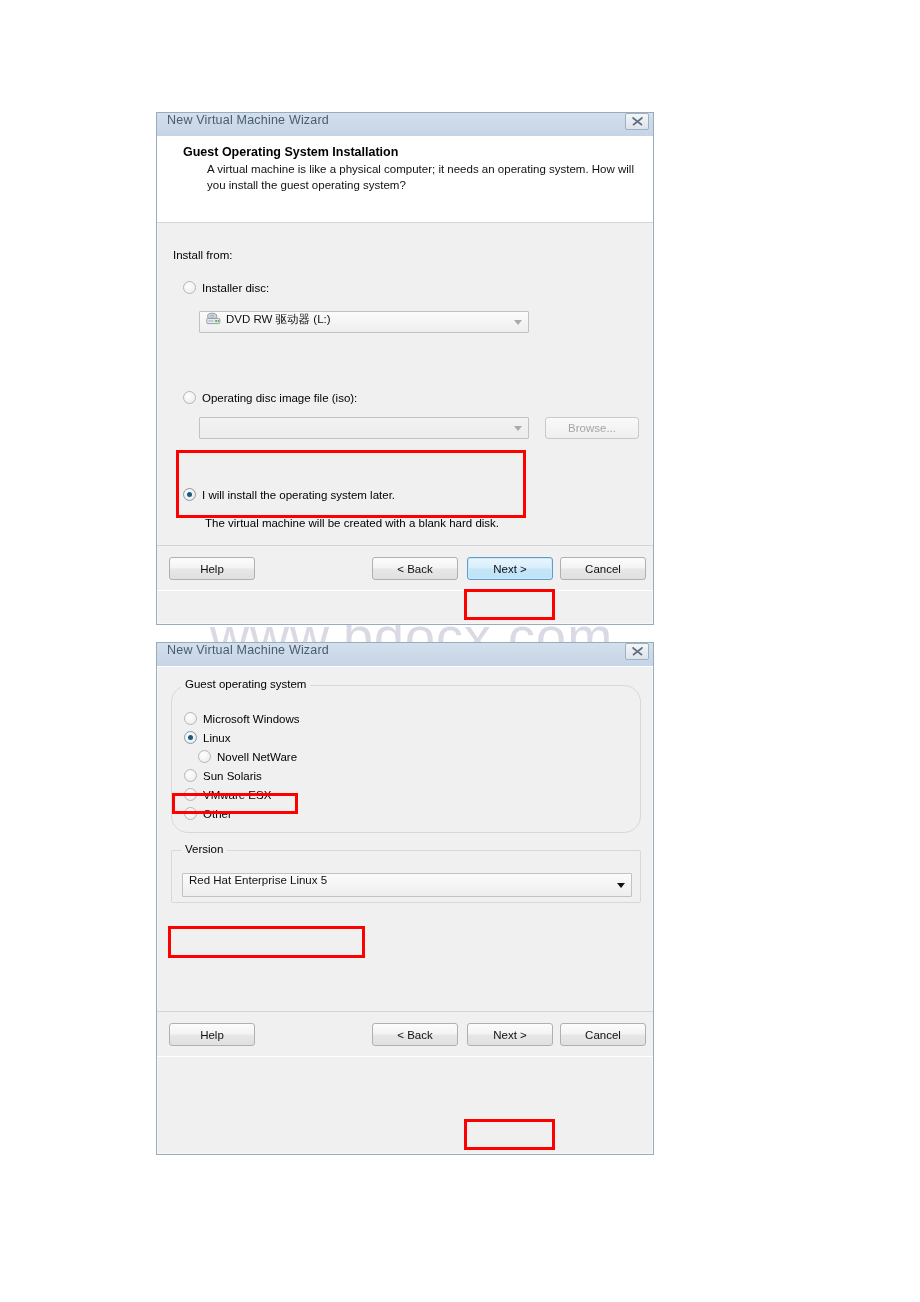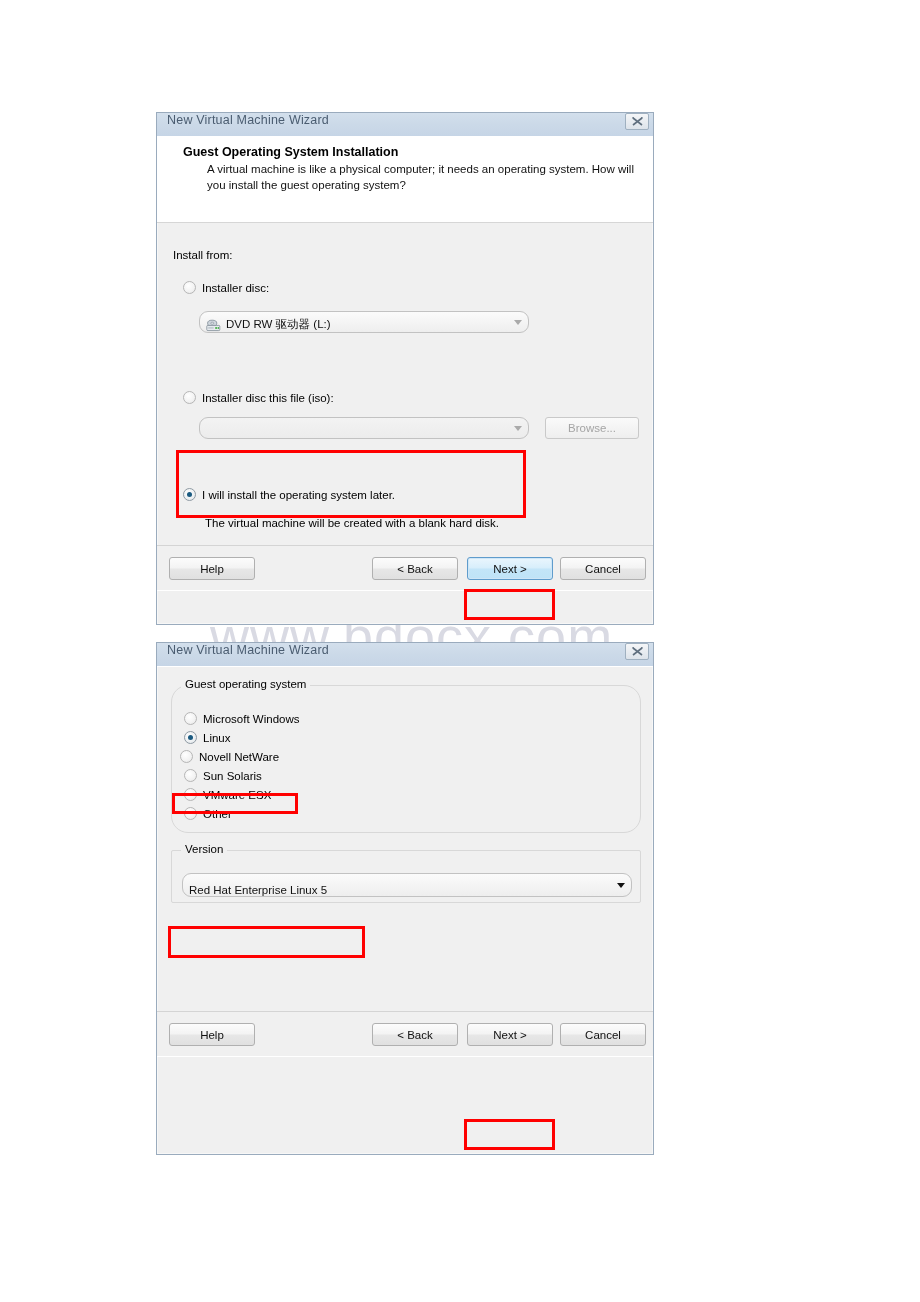--- a/index.html
+++ b/index.html
@@ -112,22 +112,22 @@
     width: 5px; height: 5px; border-radius: 50%;
     background: #1a5a80;
   }
   .radio-label { font-size: 11.5px; color: #000; }
 
   
   .combo {
     height: 22px;
     background: linear-gradient(to bottom, #fbfbfb, #eeeeee);
     border: 1px solid #c2c2c2;
-    border-radius: 9px;
-    display: flex; align-items: flex-end;
+    border-radius: 1px;
+    display: flex; align-items: flex-start;
     padding: 0 0 0 6px;
     font-size: 11.5px; color: #111;
     position: relative;
   }
   .combo .arrow {
     margin-left: auto;
     width: 20px; height: 100%;
     display: flex; align-items: center; justify-content: center;
   }
   .tri-down {
@@ -239,21 +239,21 @@
           </svg>
         </span>
         <span>DVD RW 驱动器 (L:)</span>
         <span class="arrow">
           <span class="tri-down"></span>
         </span>
       </div>
 
       <div class="abs radio-row" style="left:26px; top:162px;">
         <span class="radio"></span>
-        <span class="radio-label">Installer disc this file (iso):</span>
+        <span class="radio-label">Operating disc image file (iso):</span>
       </div>
 
       <div class="abs combo disabled" style="left:42px; top:188px; width:330px;">
         <span></span>
         <span class="arrow">
           <span class="tri-down"></span>
         </span>
       </div>
 
       <div class="abs btn disabled" style="left:388px; top:188px; width:94px; height:22px;">Browse...</div>
@@ -299,21 +299,21 @@
         <div class="abs radio-row" style="left:12px; top:20px;">
           <span class="radio"></span>
           <span class="radio-label">Microsoft Windows</span>
         </div>
 
         <div class="abs radio-row" style="left:12px; top:39px;">
           <span class="radio on"></span>
           <span class="radio-label">Linux</span>
         </div>
 
-        <div class="abs radio-row" style="left:8px; top:58px;">
+        <div class="abs radio-row" style="left:26px; top:58px;">
           <span class="radio"></span>
           <span class="radio-label">Novell NetWare</span>
         </div>
 
         <div class="abs radio-row" style="left:12px; top:77px;">
           <span class="radio"></span>
           <span class="radio-label">Sun Solaris</span>
         </div>
 
         <div class="abs radio-row" style="left:12px; top:96px;">

